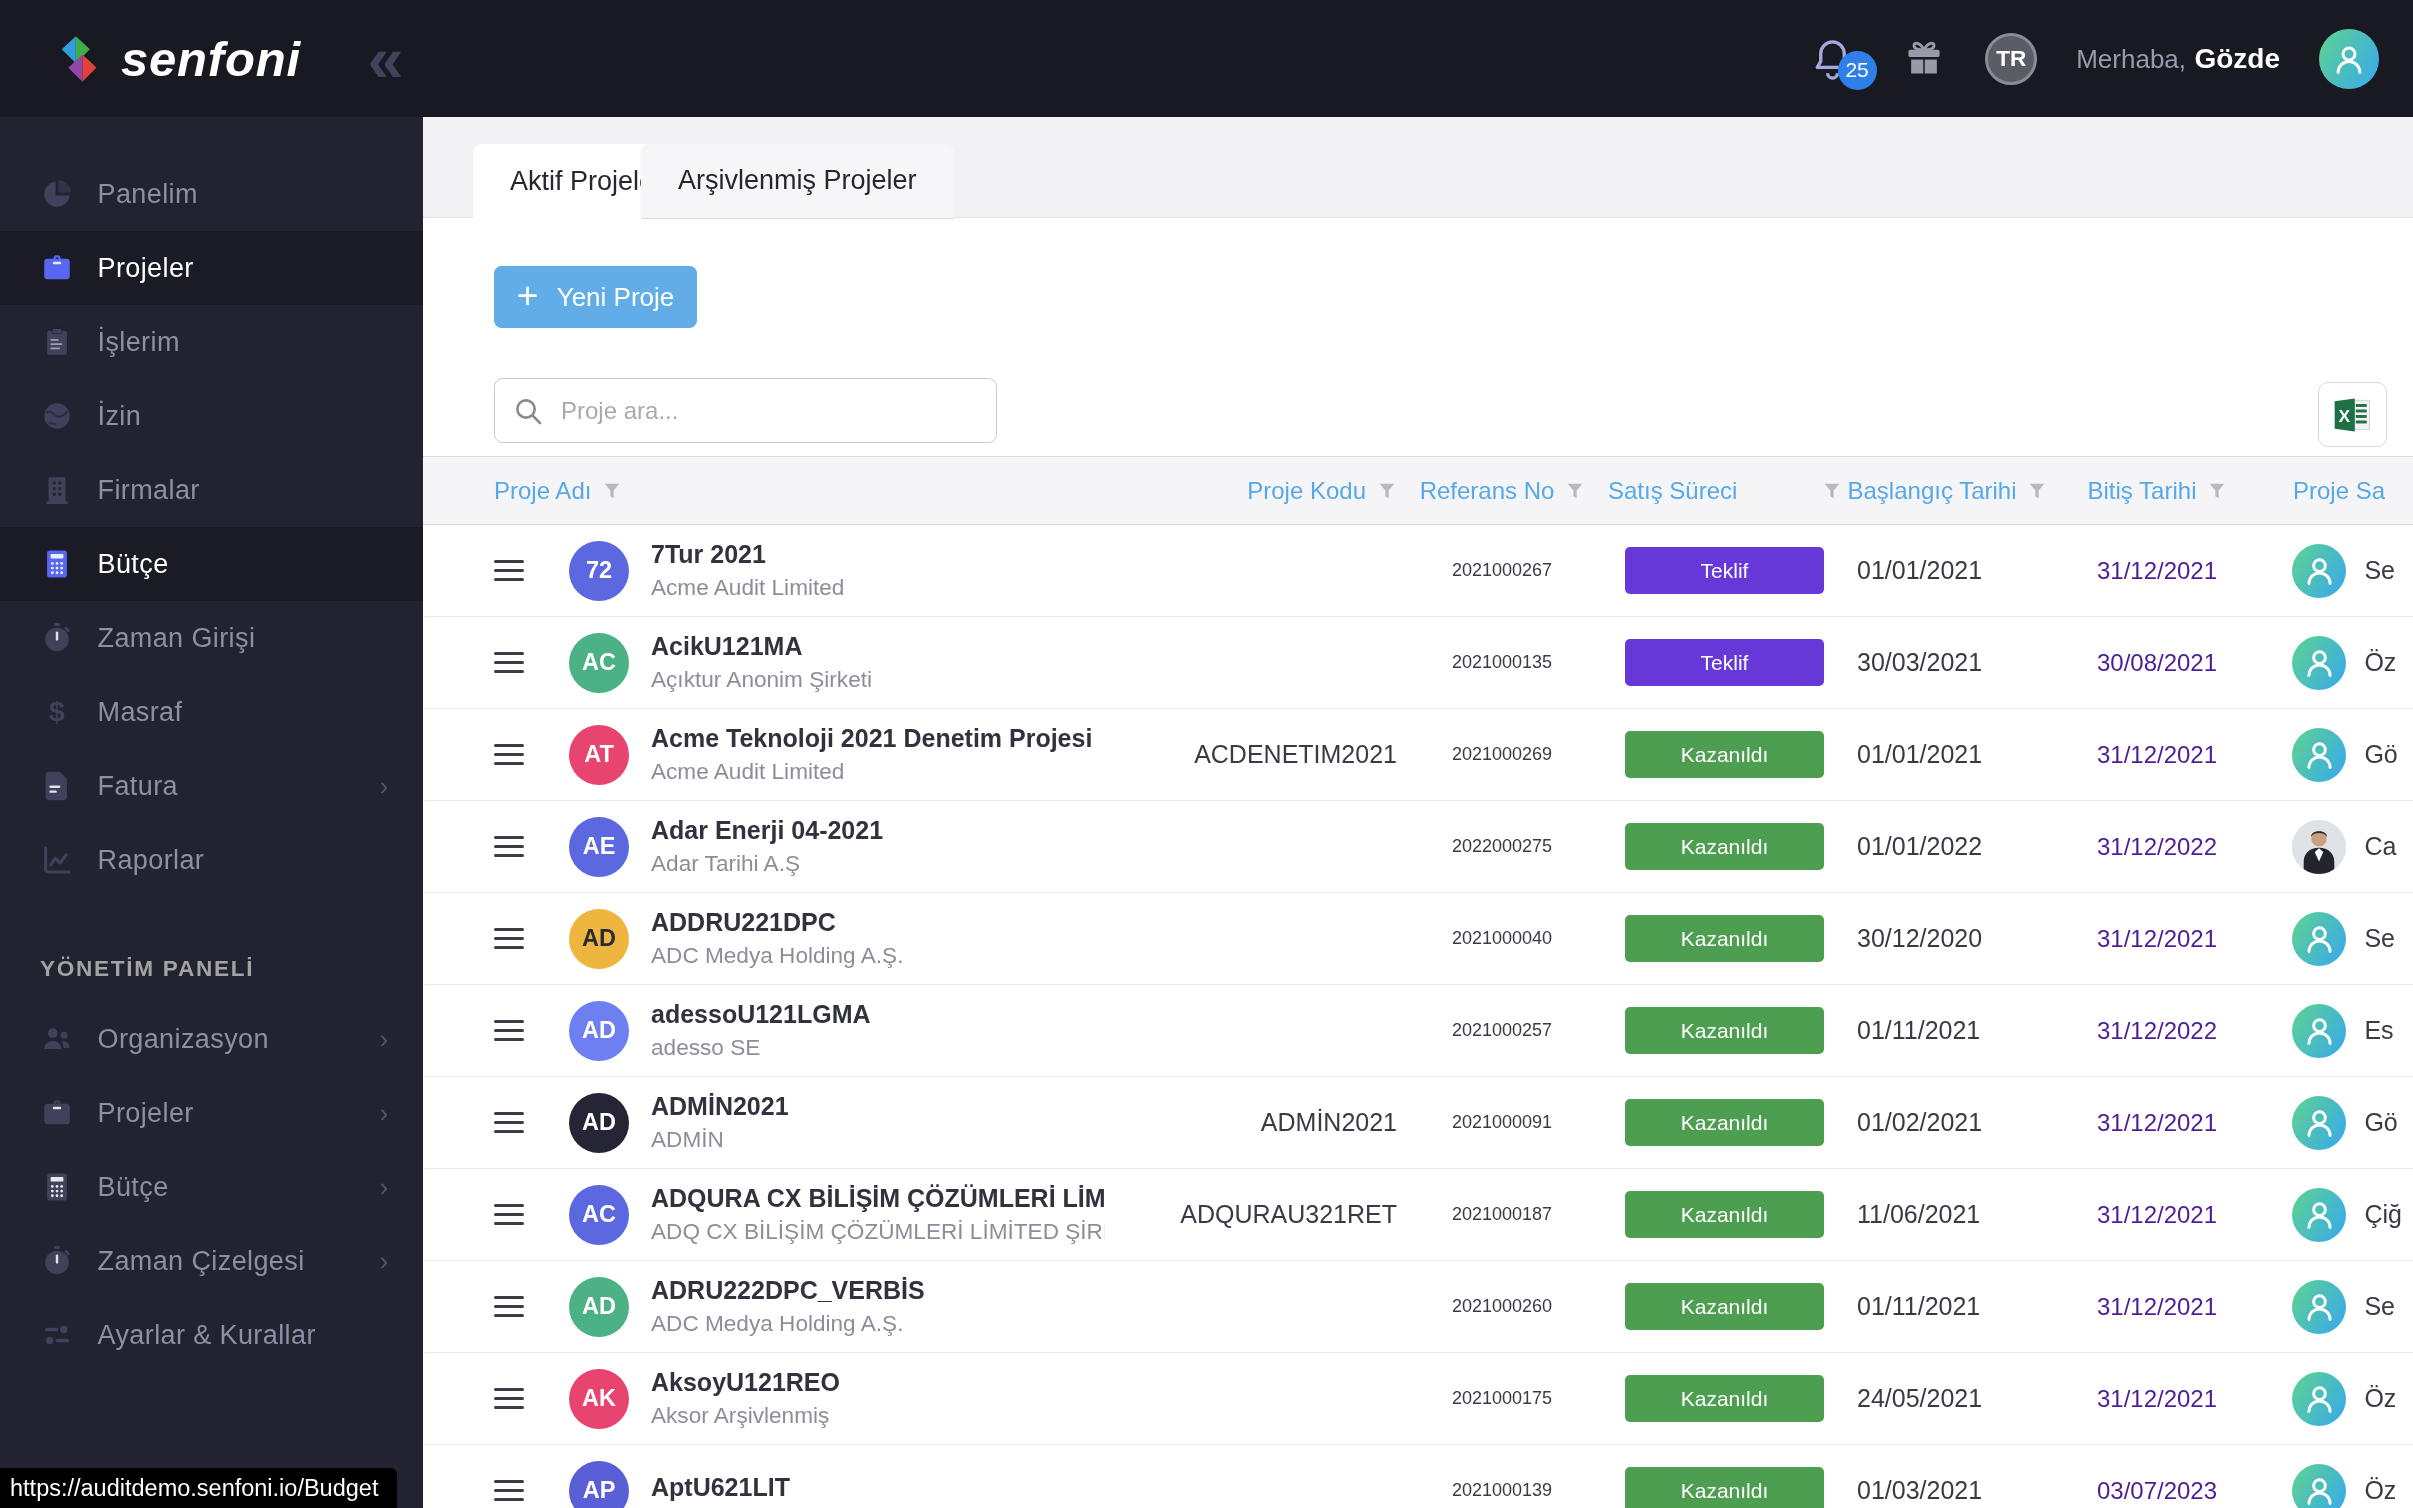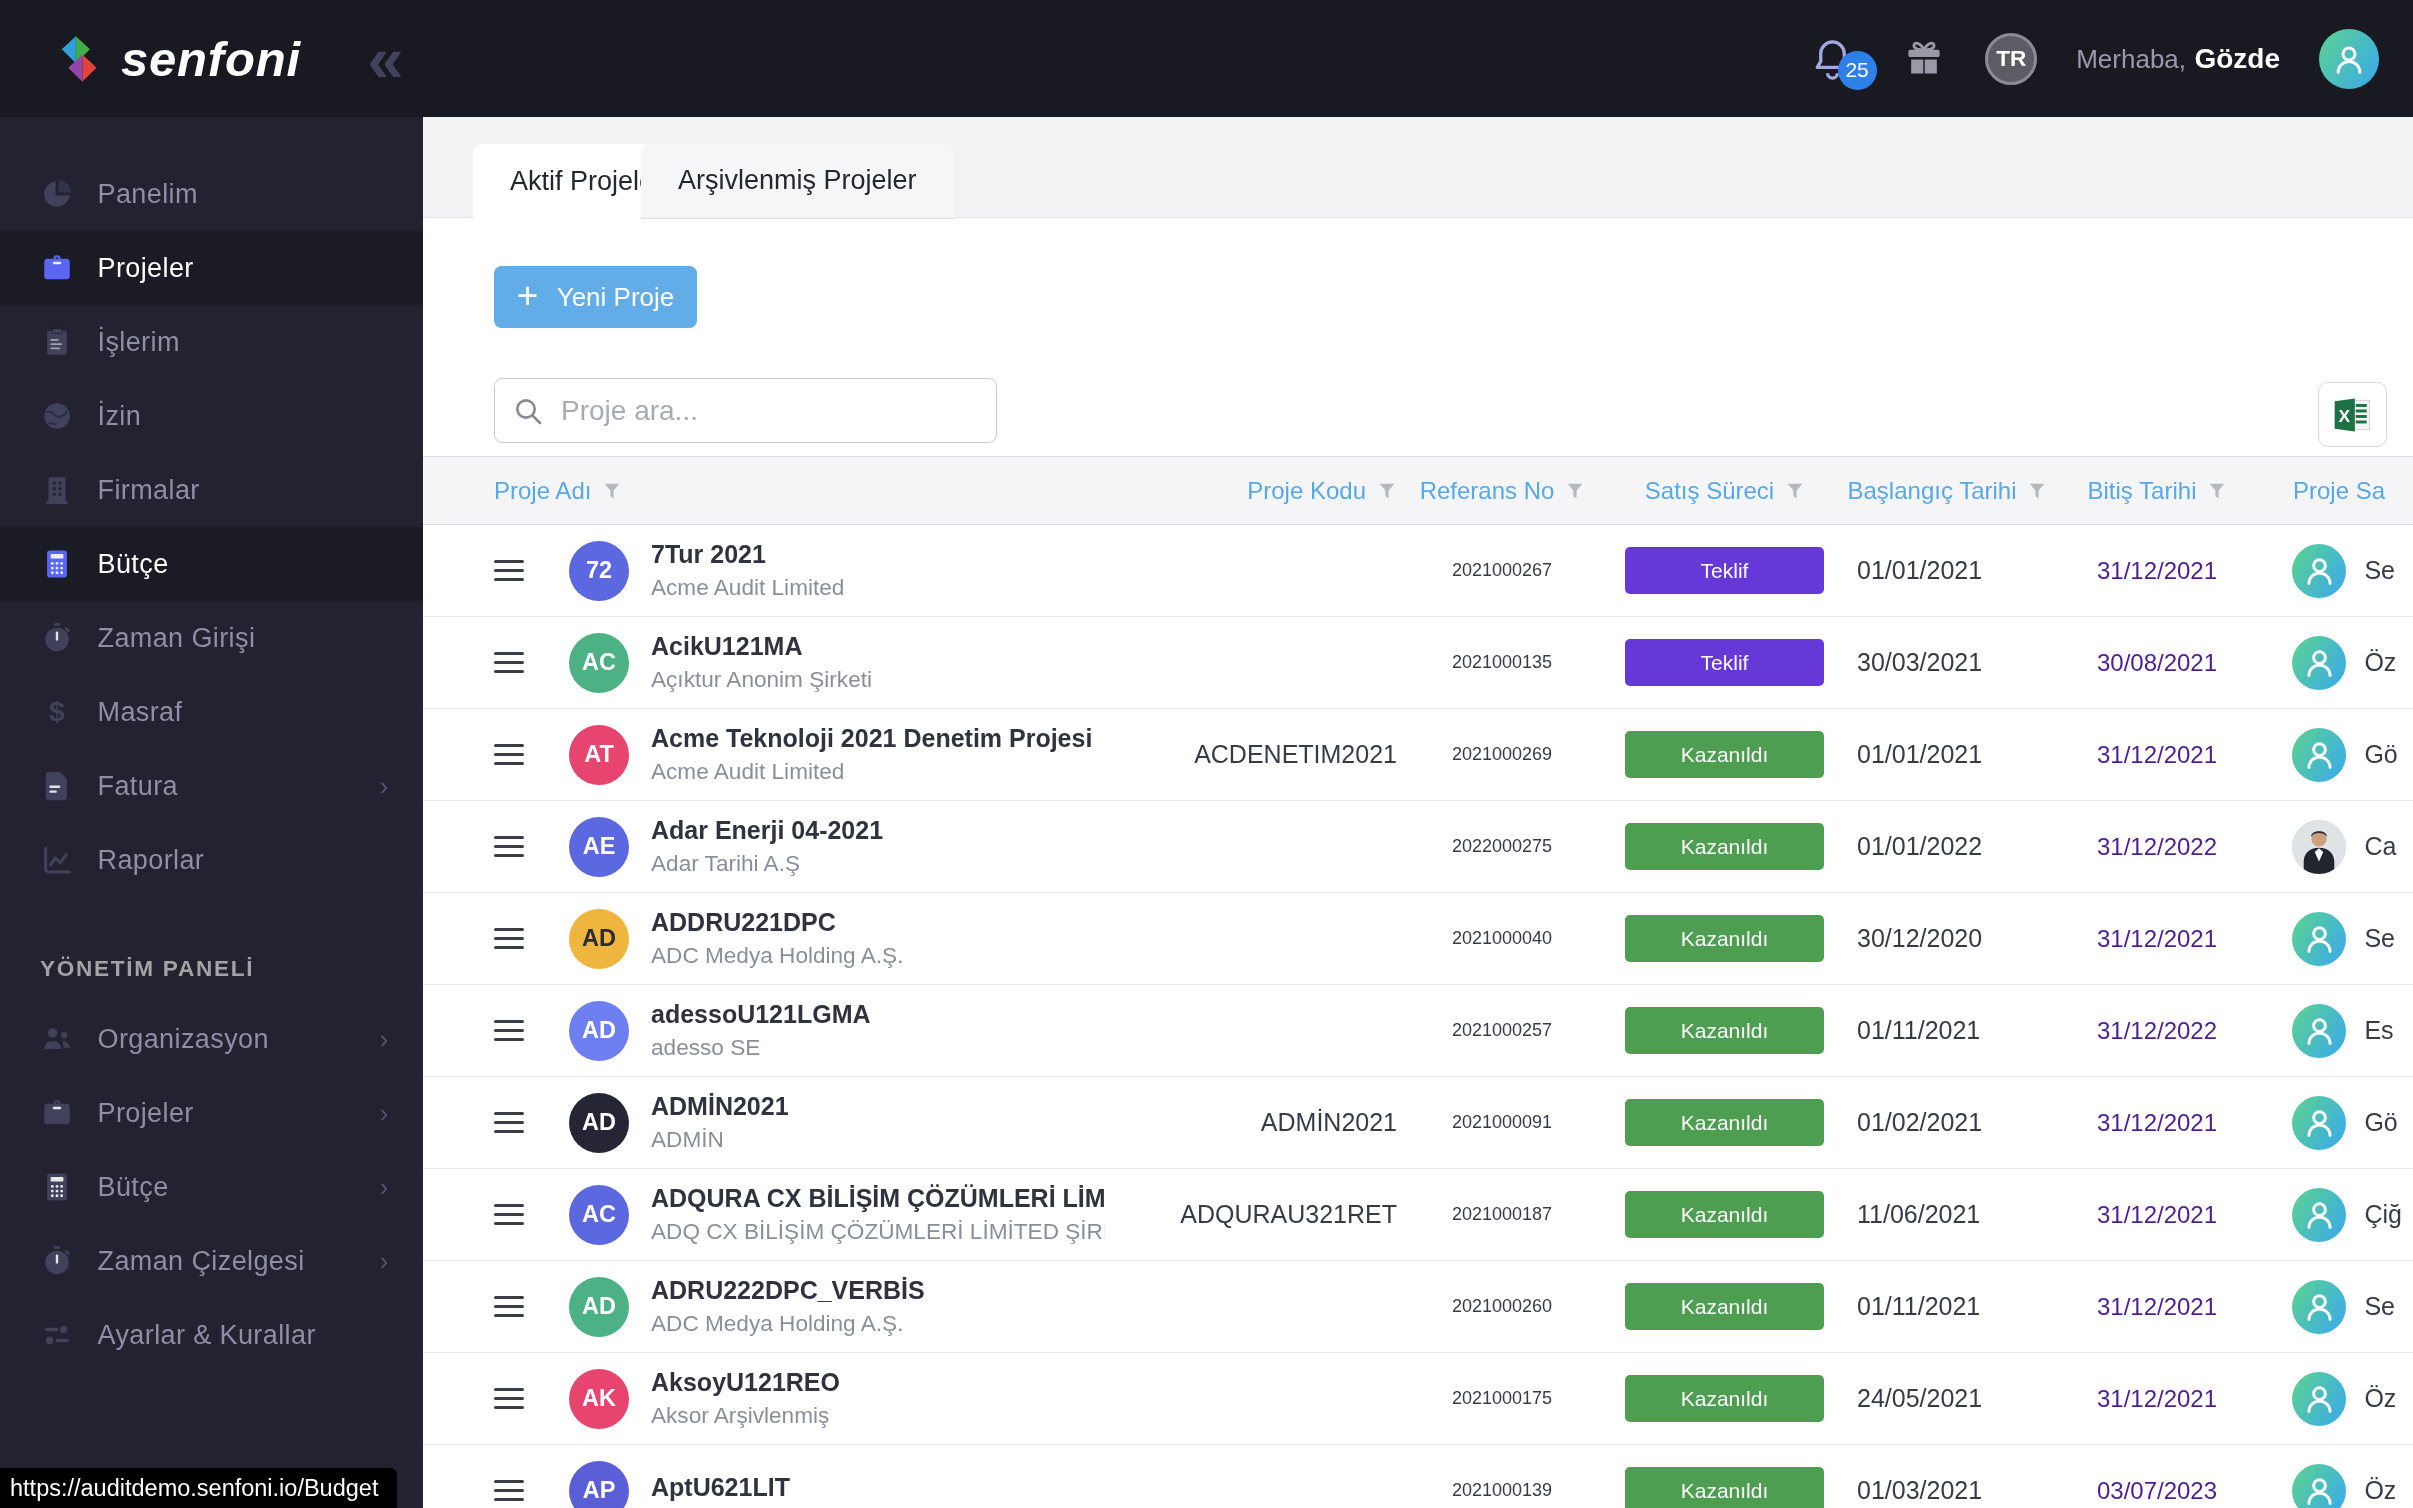--- a/index.html
+++ b/index.html
@@ -63,21 +63,21 @@
   .btn-new { position:absolute; left:71px; top:149px; width:203px; height:62px;
     background:#62ade8; border:none; border-radius:7.5px; color:#fff; font-size:26px;
     display:flex; align-items:center; justify-content:center; gap:18.4px; cursor:pointer;
     font-family:inherit; }
   .btn-new .plus { font-size:37px; font-weight:300; line-height:1; margin-top:-3.4px; }
 
   .search-box { position:absolute; left:71px; top:261px; width:503px; height:65px;
     background:#fff; border:1.7px solid #c9c9cf; border-radius:8.4px; display:flex;
     align-items:center; padding:0 17px; }
   .search-box svg { width:32px; height:32px; flex:0 0 32px; }
-  .search-box input { border:none; outline:none; font-size:28px; margin-left:17px;
+  .search-box input { border:none; outline:none; font-size:24px; margin-left:17px;
     width:100%; color:#333; font-family:inherit; }
   .search-box input::placeholder { color:#a9a9b2; }
 
   .btn-excel { position:absolute; left:1895px; top:265px; width:69px; height:65px;
     background:#fff; border:1.7px solid #d8d8dc; border-radius:10px; display:flex;
     align-items:center; justify-content:center; cursor:pointer; }
   .btn-excel svg { width:44px; height:44px; }
 
   
   .thead { position:absolute; left:0; top:339px; width:2286px; height:69px;
@@ -94,21 +94,21 @@
   .c-kodu  { width:292px; display:flex; justify-content:flex-end; font-size:25px; color:#3a3a46; }
   .c-ref   { width:210px; display:flex; justify-content:center; font-size:18px; color:#3a3a46; }
   .c-stat  { width:235px; display:flex; justify-content:center; }
   .c-start { width:210px; padding-left:15px; font-size:25px; color:#3a3a46; }
   .c-end   { width:210px; display:flex; justify-content:center; font-size:24px; color:#4c1d95; }
   .c-own   { flex:1; display:flex; align-items:center; overflow:hidden; }
 
   .h-proj { width:612px; } 
   .h-kodu { width:292px; justify-content:flex-end; }
   .h-ref  { width:210px; justify-content:center; }
-  .h-stat { width:235px; justify-content:center; }
+  .h-stat { width:235px; justify-content:space-between; }
   .h-start{ width:210px; justify-content:center; }
   .h-end  { width:210px; justify-content:center; }
   .h-own  { flex:1; padding-left:30px; overflow:hidden; }
 
   .drag { width:30px; display:flex; flex-direction:column; gap:5.9px; cursor:grab; }
   .drag i { display:block; height:3.4px; background:#3c3c46; border-radius:1.7px; }
 
   .pav { width:60px; height:60px; border-radius:50%; flex:0 0 60px;
     display:flex; align-items:center; justify-content:center;
     font-size:23.5px; font-weight:bold; color:#fff; }

